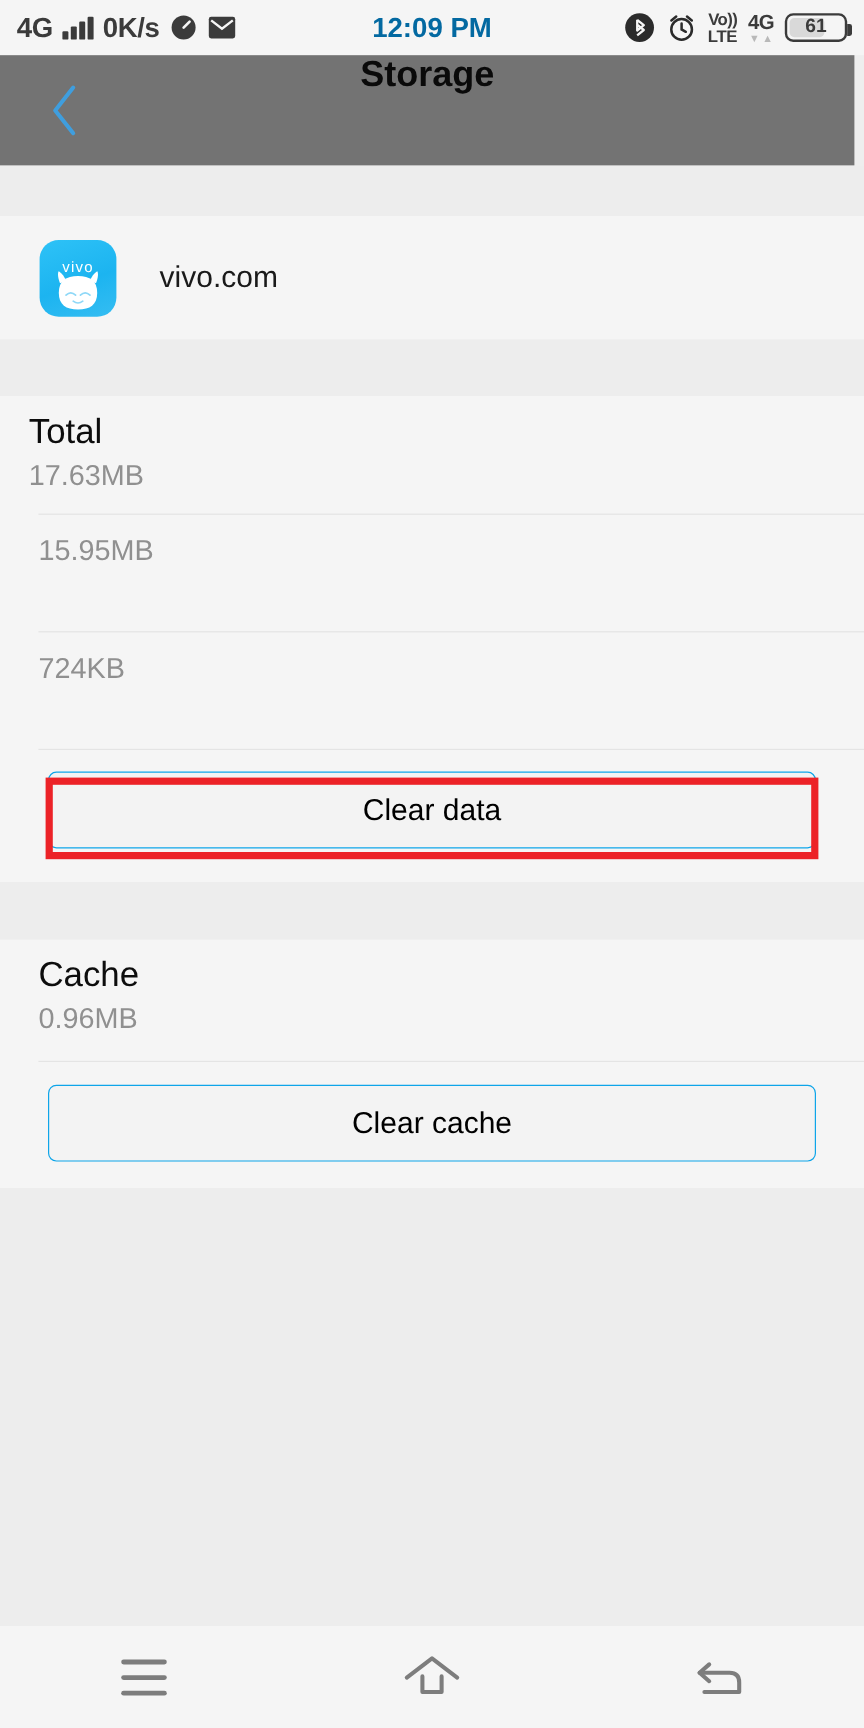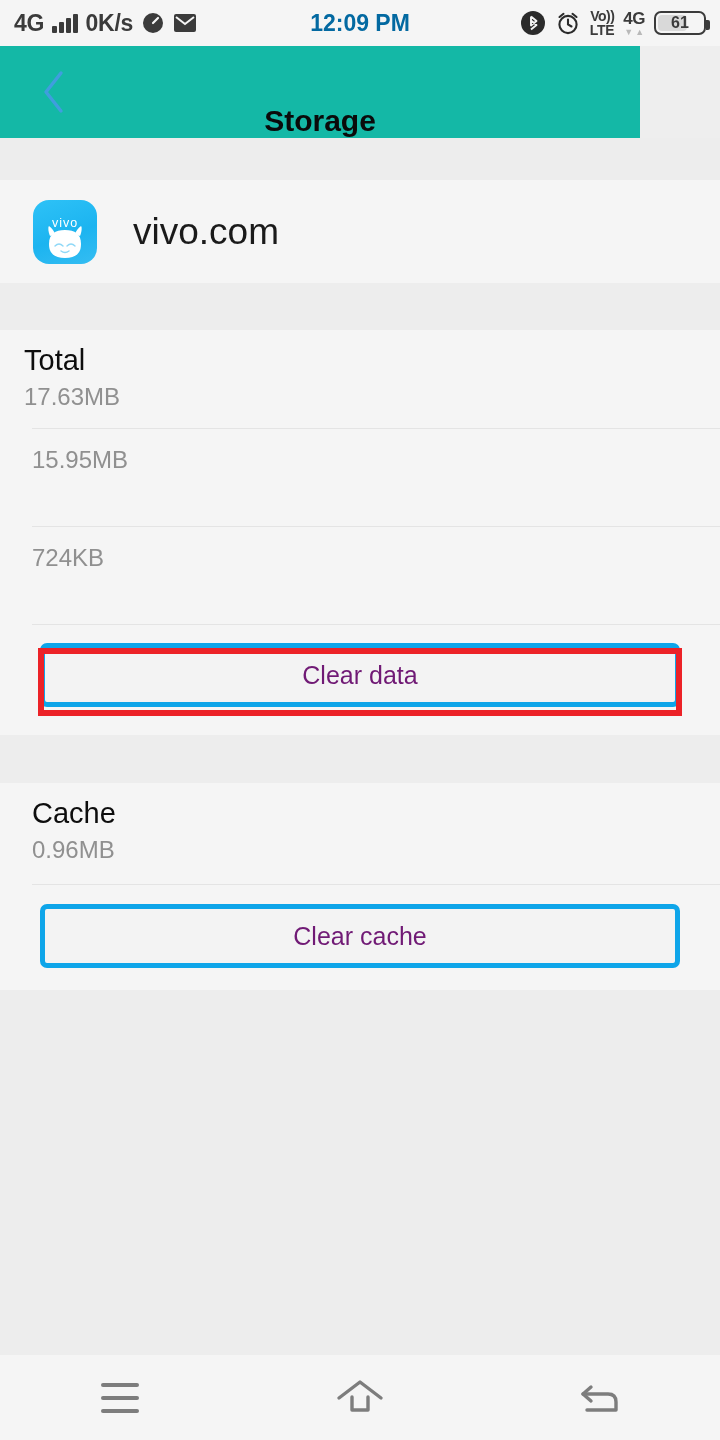--- a/index.html
+++ b/index.html
@@ -53,54 +53,54 @@
     width:4px; height:10px; background:#3b3b3b; border-radius:0 2px 2px 0;
   }
   .battery .fill{
     position:absolute; left:2px; top:2px; bottom:2px; width:60%;
     background:#d9d9d9; border-radius:4px;
   }
   .battery .lvl{ position:relative; font-size:16px; font-weight:bold; color:#3b3b3b; }
 
   
   .appbar{
-    position:absolute; top:46px; left:0; width:640px; height:92px;
-    background:#14b8a6;
-    display:flex; align-items:flex-end; justify-content:center;
+    position:absolute; top:46px; left:0; width:712px; height:92px;
+    background:#737373;
+    display:flex; align-items:flex-start; justify-content:center;
   }
   .appbar .title{ font-size:30px; font-weight:bold; color:#0a0a0a; }
   .back-btn{
     position:absolute; left:26px; top:0; height:92px; width:56px;
     display:flex; align-items:center; justify-content:center; cursor:pointer;
   }
 
   
   .spacer{ background:#ededed; width:720px; }
   .card{ background:#f5f5f5; width:720px; }
 
   .app-row{
     position:absolute; top:180px; left:0; height:103px;
     display:flex; align-items:center; padding-left:33px;
   }
   .app-icon{
     width:64px; height:64px; border-radius:16px;
     background:linear-gradient(160deg,#2ec2f7 0%,#1cb4f0 55%,#35bdf2 100%);
     position:relative; overflow:hidden; flex:none;
   }
-  .app-name{ margin-left:36px; font-size:37px; color:#1a1a1a; }
+  .app-name{ margin-left:36px; font-size:25px; color:#1a1a1a; }
 
   .row{ position:relative; padding:12px 0 14px 32px; }
   .row .label{ font-size:29px; color:#0d0d0d; line-height:1.25; }
   .row .value{ font-size:24px; color:#909090; margin-top:5px; line-height:1.2; }
   .divider{ position:absolute; left:32px; right:0; bottom:0; height:1px; background:#e4e4e4; }
 
   .btn{
     display:flex; align-items:center; justify-content:center;
-    height:64px; border:5px solid #0ea5e9; border-radius:7px;
-    font-size:25px; color:#701a75; background:#f3f3f3; cursor:pointer;
+    height:64px; border:1px solid #0ea5e9; border-radius:7px;
+    font-size:25px; color:#000000; background:#f3f3f3; cursor:pointer;
   }
   .annot{
     position:absolute; left:38px; top:648px; width:644px; height:68px;
     border:6px solid #ec2227; pointer-events:none; z-index:5;
   }
 
   
   .navbar{
     position:absolute; bottom:0; left:0; width:720px; height:85px;
     background:#f5f5f5;

